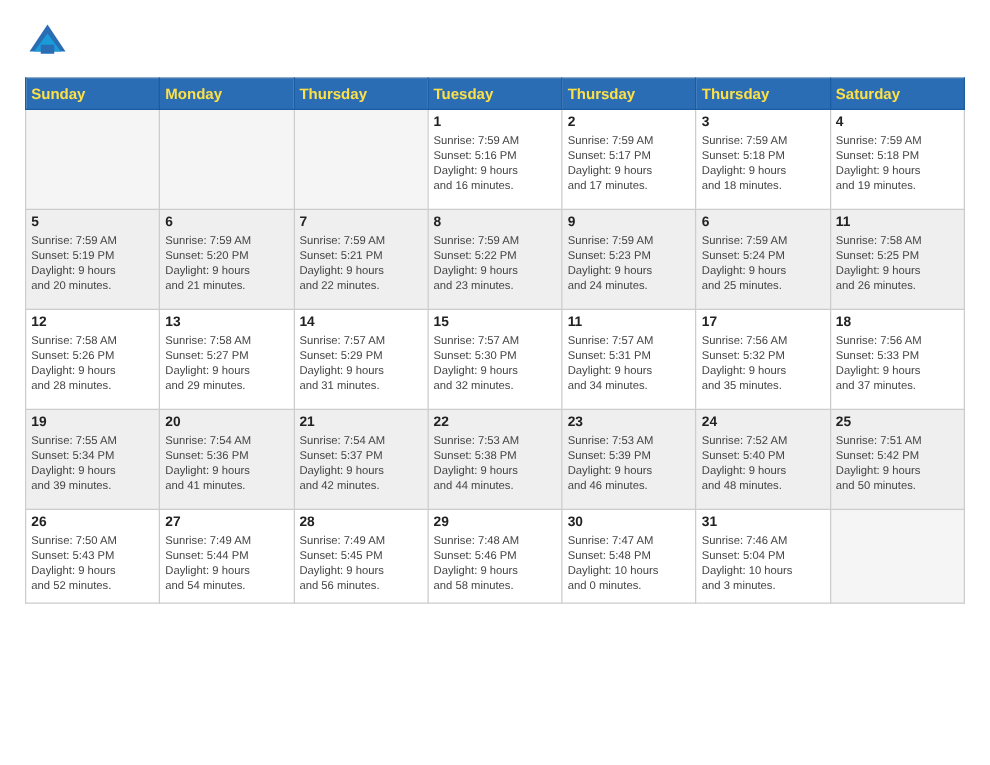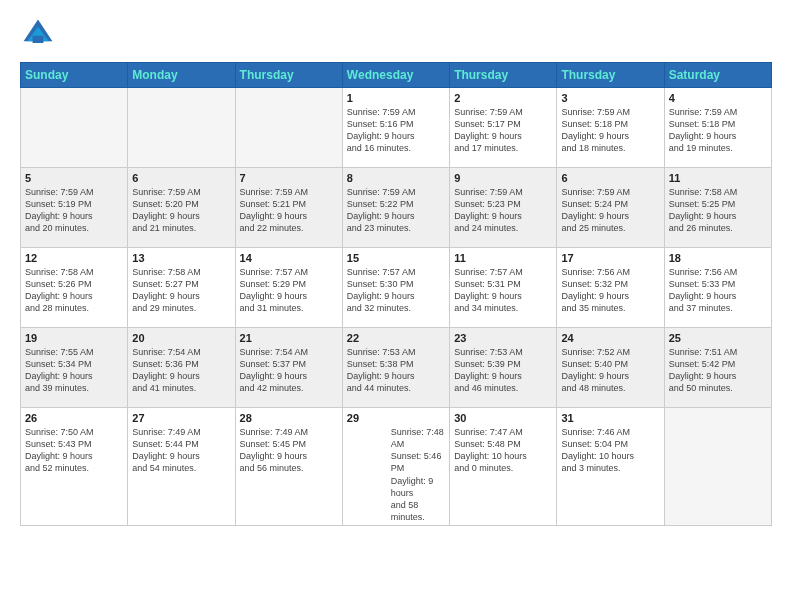--- a/index.html
+++ b/index.html
@@ -57,21 +57,21 @@
     .location {
       font-size: 14px;
       color: #555;
     }
     .calendar {
       width: 100%;
       border-collapse: collapse;
     }
     .calendar th {
       background: #2a6db5;
-      color: #5eead4;
+      color: #fde047;
       font-size: 12px;
       font-weight: bold;
       padding: 5px 4px;
       text-align: left;
       border: 1px solid #1a5da0;
     }
     .calendar td {
       border: 1px solid #ccc;
       vertical-align: top;
       padding: 4px 4px 2px 4px;
@@ -124,21 +124,21 @@
       <div class="location"></div>
     </div>
   </div>
 
   <table class="calendar">
     <thead>
       <tr>
       <th>Sunday</th>
           <th>Monday</th>
           <th>Thursday</th>
-          <th>Wednesday</th>
+          <th>Tuesday</th>
           <th>Thursday</th>
           <th>Thursday</th>
           <th>Saturday</th>
         </tr>
     </thead>
     <tbody id="calendar-body">
     <tr>
           <td class="empty"></td>
           <td class="empty"></td>
           <td class="empty"></td>
@@ -341,21 +341,21 @@
           </td>
           <td class="last-row">
             <span class="day-number">28</span>
             <div class="day-info" style="white-space: pre-line;">Sunrise: 7:49 AM
 Sunset: 5:45 PM
 Daylight: 9 hours
 and 56 minutes.</div>
           </td>
           <td class="last-row">
             <span class="day-number">29</span>
-            <div class="day-info" style="white-space: pre-line; margin-left: 44px;">Sunrise: 7:48 AM
+            <div class="day-info" style="white-space: pre-line;">Sunrise: 7:48 AM
 Sunset: 5:46 PM
 Daylight: 9 hours
 and 58 minutes.</div>
           </td>
           <td class="last-row">
             <span class="day-number">30</span>
             <div class="day-info" style="white-space: pre-line;">Sunrise: 7:47 AM
 Sunset: 5:48 PM
 Daylight: 10 hours
 and 0 minutes.</div>

